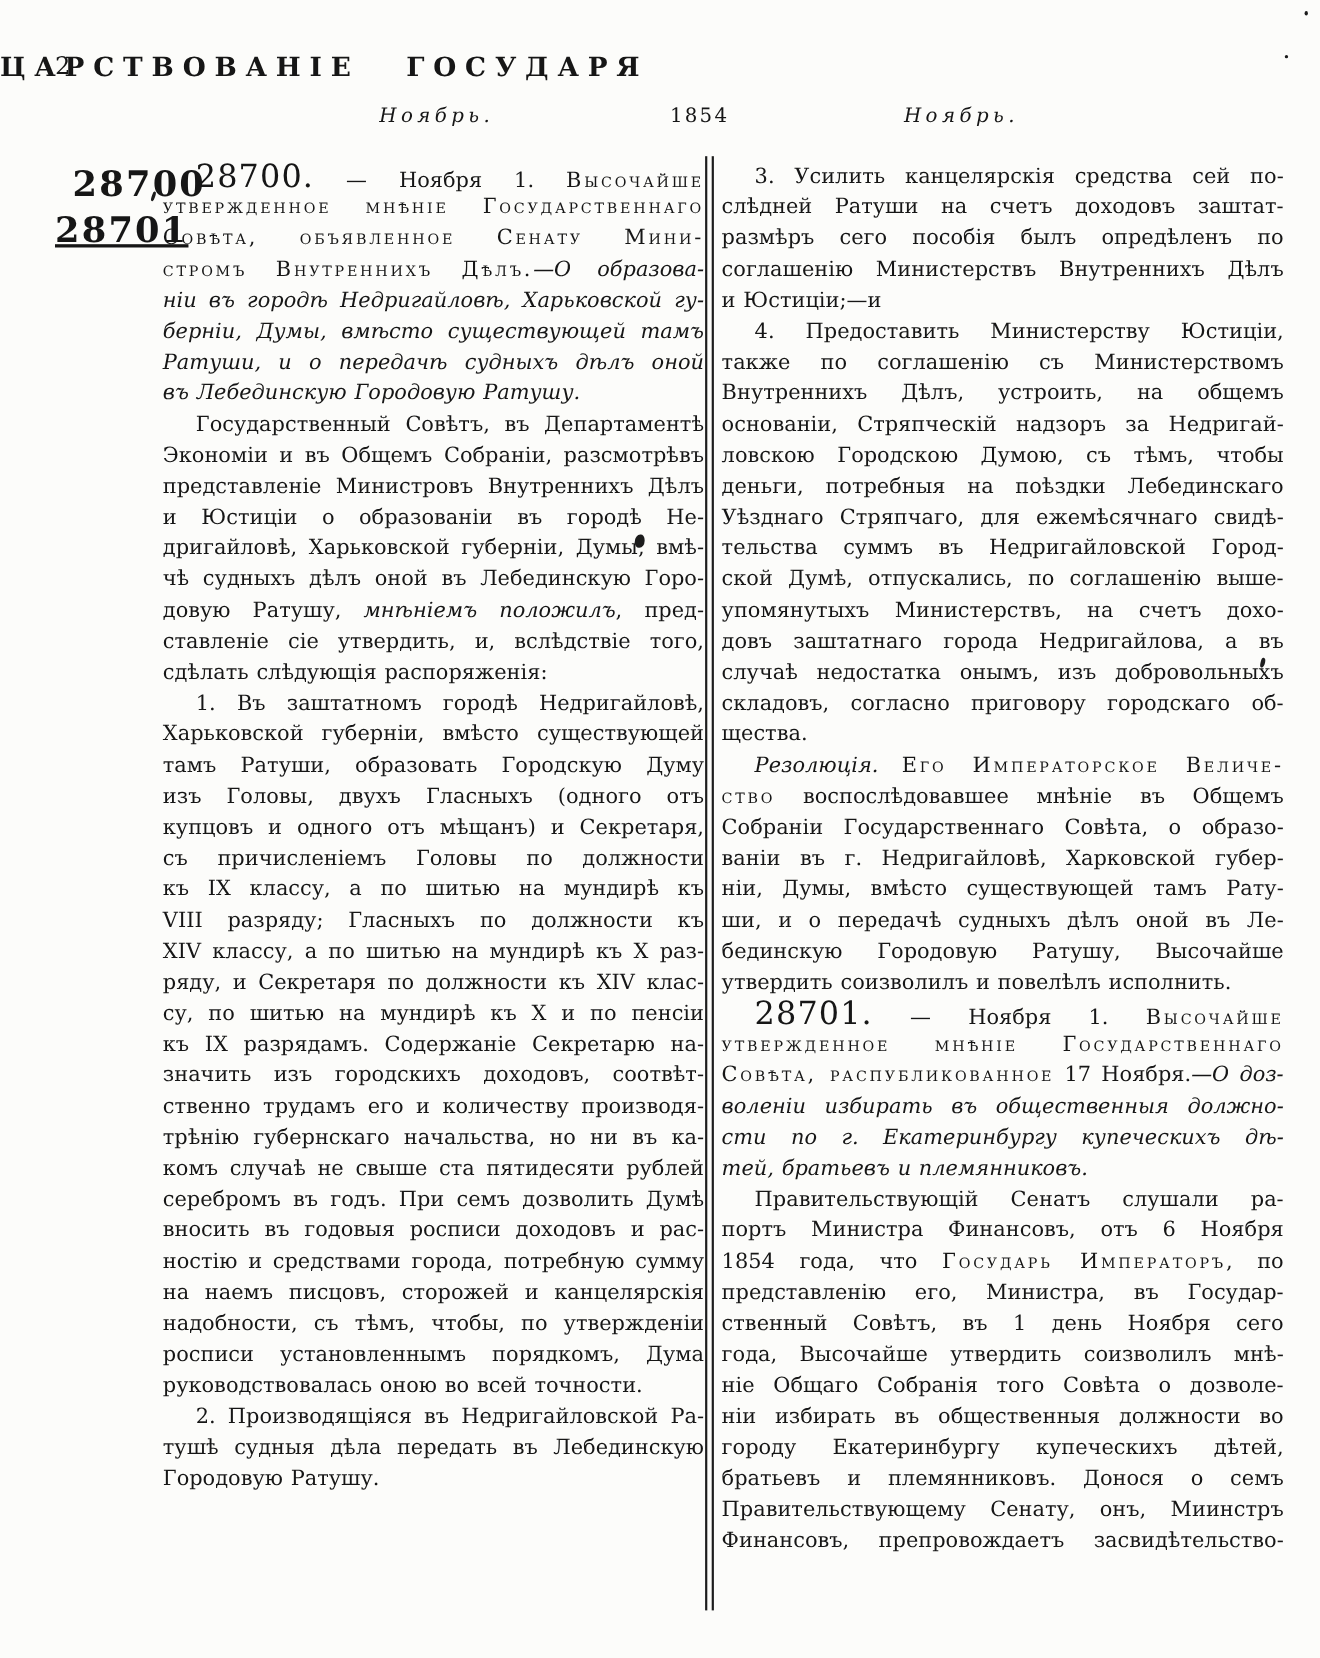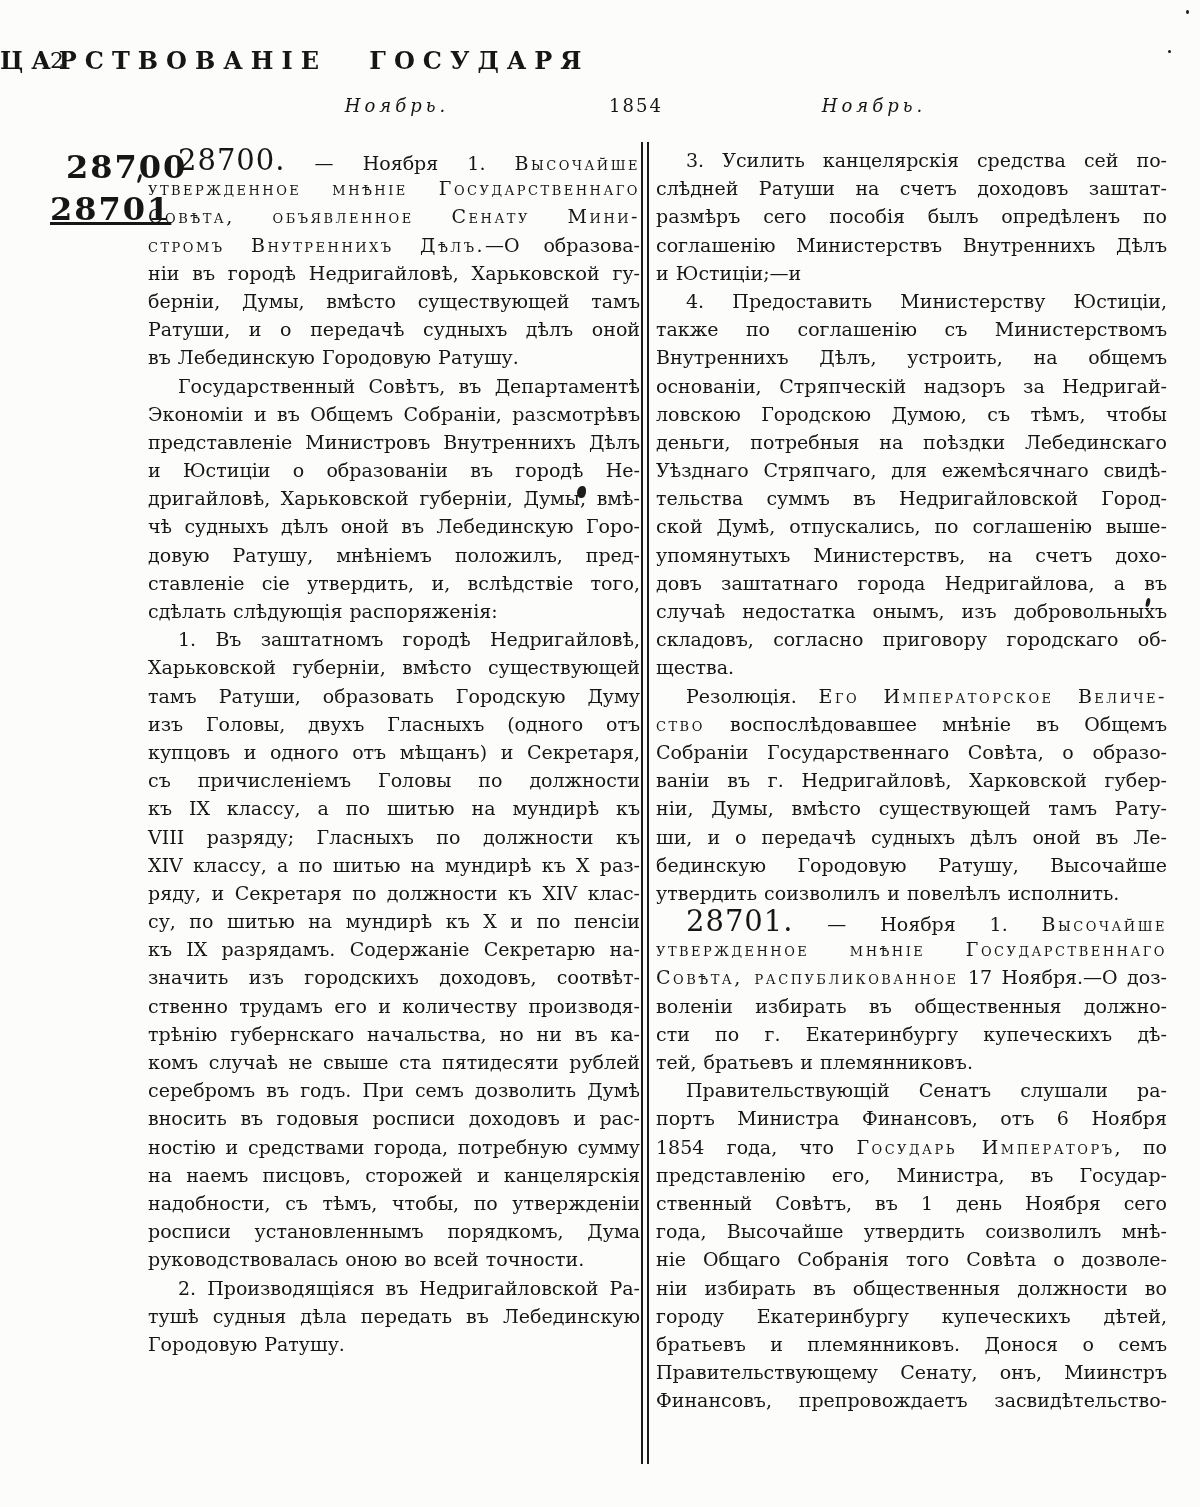--- a/index.html
+++ b/index.html
@@ -33,21 +33,21 @@
 
   .line{
     height:28.2px;line-height:28.2px;font-size:19px;
     text-align:justify;text-align-last:justify;
     word-spacing:1px;overflow:visible;white-space:nowrap;
   }
   .line.end{text-align-last:left;}
   .line.indent{text-indent:30px;}
   .line span{line-height:28.2px;}
   span.r{font-style:normal;}
-  span.i{}
+  span.i{font-style:italic;}
   span.sc{font-variant:small-caps;letter-spacing:2.5px;}
   span.b{font-weight:400;font-size:29px;letter-spacing:1px;}
 
   .divider{
     position:absolute;left:641px;top:142px;height:1322px;width:4px;
     border-left:2px solid #1c1c1c;border-right:2px solid #1c1c1c;
   }
   .speck{position:absolute;background:#1c1c1c;}
   .speck.blot{left:577px;top:486px;width:9px;height:12px;border-radius:60% 40% 55% 45%;}
   .speck.comma1{left:1146px;top:598px;width:4px;height:9px;border-radius:50% 50% 60% 40%;transform:rotate(12deg);}

